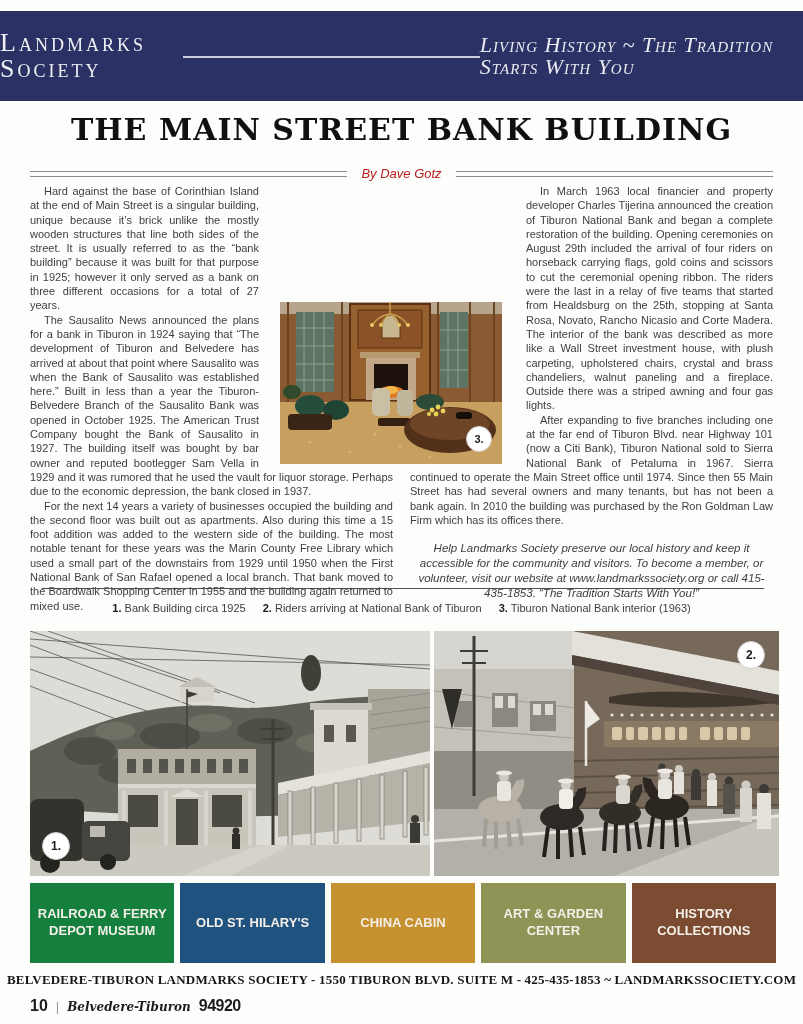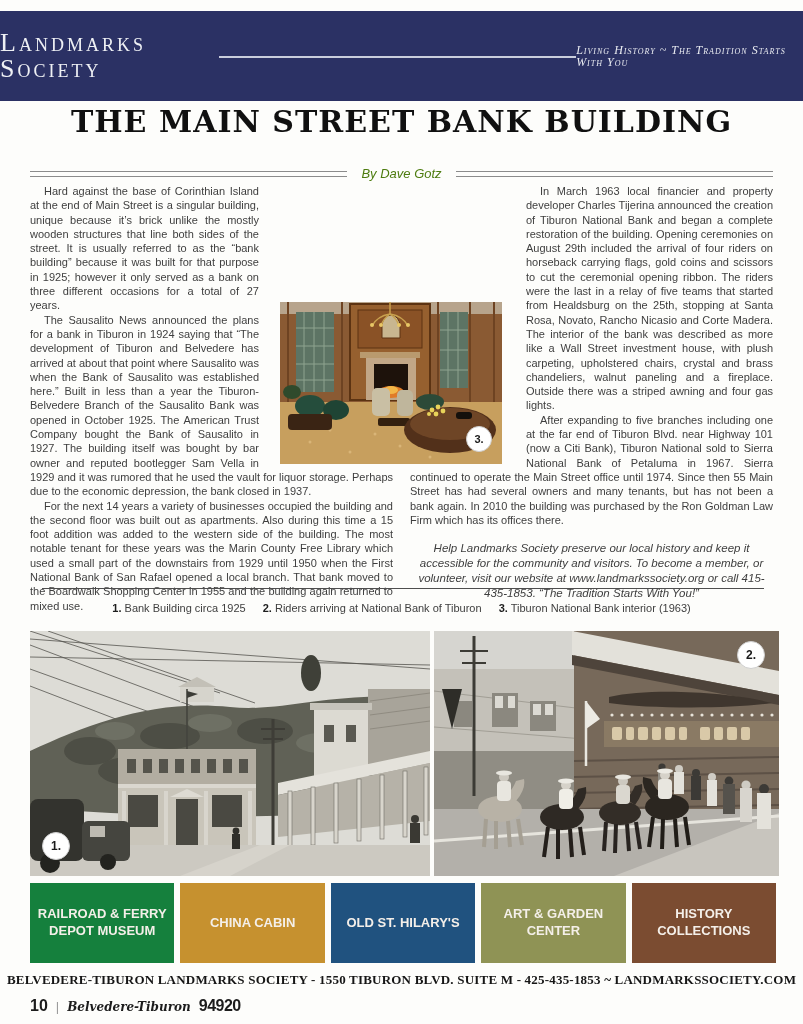--- a/index.html
+++ b/index.html
@@ -6,29 +6,29 @@
   .page{position:relative;width:803px;height:1024px;background:#fdfdfb;overflow:hidden;
         font-family:"Liberation Sans",sans-serif;}
 
   
   .masthead{position:absolute;left:0;top:11px;width:803px;height:90px;background:#2b3164;
             display:flex;flex-direction:row;align-items:center;justify-content:center;}
   .masthead-title{font-family:"Liberation Serif",serif;font-variant:small-caps;
                   font-size:26px;letter-spacing:3px;color:#eef0f4;line-height:1;}
   .masthead-rule{width:418px;height:2px;background:#c9cddc;margin:7px 0 6px 0;}
   .masthead-tagline{font-family:"Liberation Serif",serif;font-style:italic;font-variant:small-caps;
-                    font-size:12px;letter-spacing:1px;color:#e9ebf1;line-height:1;}
-
-  
-  .article-title{position:absolute;left:0;top:104px;width:803px;text-align:center;
+                    font-size:22px;letter-spacing:1px;color:#e9ebf1;line-height:1;}
+
+  
+  .article-title{position:absolute;left:0;top:112px;width:803px;text-align:center;
                  font-family:"DejaVu Serif","Liberation Serif",serif;font-weight:bold;
                  font-size:30px;letter-spacing:1px;color:#101010;}
   .byline-row{position:absolute;left:30px;top:166px;width:743px;display:flex;align-items:center;}
   .byline-rule{flex:1;height:4px;border-top:1px solid #8b8b8b;border-bottom:1px solid #8b8b8b;}
-  .byline-text{padding:0 14px;font-size:13px;font-style:italic;color:#4d7c0f;white-space:nowrap;}
+  .byline-text{padding:0 14px;font-size:13px;font-style:italic;color:#b91c1c;white-space:nowrap;}
 
   
   .article{position:absolute;left:30px;top:184px;width:743px;height:400px;
            font-size:11px;line-height:14.3px;color:#3e3e3e;text-align:justify;}
   .cols{display:flex;gap:17px;}
   .col{width:368px;}
   .col p{margin:0;text-indent:14px;}
   .wrap-spacer-left{float:right;width:126px;height:162px;margin-top:117px;margin-left:8px;}
   .wrap-spacer-right{float:left;width:108px;height:166px;margin-top:117px;margin-right:8px;}
   .closing-note{margin-top:14px;font-style:italic;text-align:center;font-size:11.5px;
@@ -478,22 +478,22 @@
             <ellipse cx="16" cy="-8" rx="8" ry="2.6" fill="#eceae3"></ellipse>
           <rect x="9" y="0" width="14" height="20" rx="4" fill="#e8e6df"></rect>
         </g>
       </g>
     </svg>
     <div class="badge badge-2">2.</div>
   </div>
 
   <div class="tiles-row">
     <div class="tile" style="background-color: #15803d;">RAILROAD &amp; FERRY DEPOT MUSEUM</div>
+    <div class="tile" style="background-color: rgb(32, 82, 127);">OLD ST. HILARY'S</div>
     <div class="tile" style="background-color: rgb(198, 145, 47);">CHINA CABIN</div>
-    <div class="tile" style="background-color: rgb(32, 82, 127);">OLD ST. HILARY'S</div>
     <div class="tile" style="background-color: rgb(143, 147, 85);">ART &amp; GARDEN CENTER</div>
     <div class="tile" style="background-color: rgb(123, 76, 49);">HISTORY COLLECTIONS</div>
   </div>
 
   <div class="contact-line">BELVEDERE-TIBURON LANDMARKS SOCIETY - 1550 TIBURON BLVD. SUITE M - 425-435-1853 ~ LANDMARKSSOCIETY.COM</div>
   <div class="page-id">
     <span class="page-num">10</span>
     <span class="page-sep">|</span>
     <span class="pub-name">Belvedere-Tiburon</span>
     <span class="pub-zip">94920</span>

